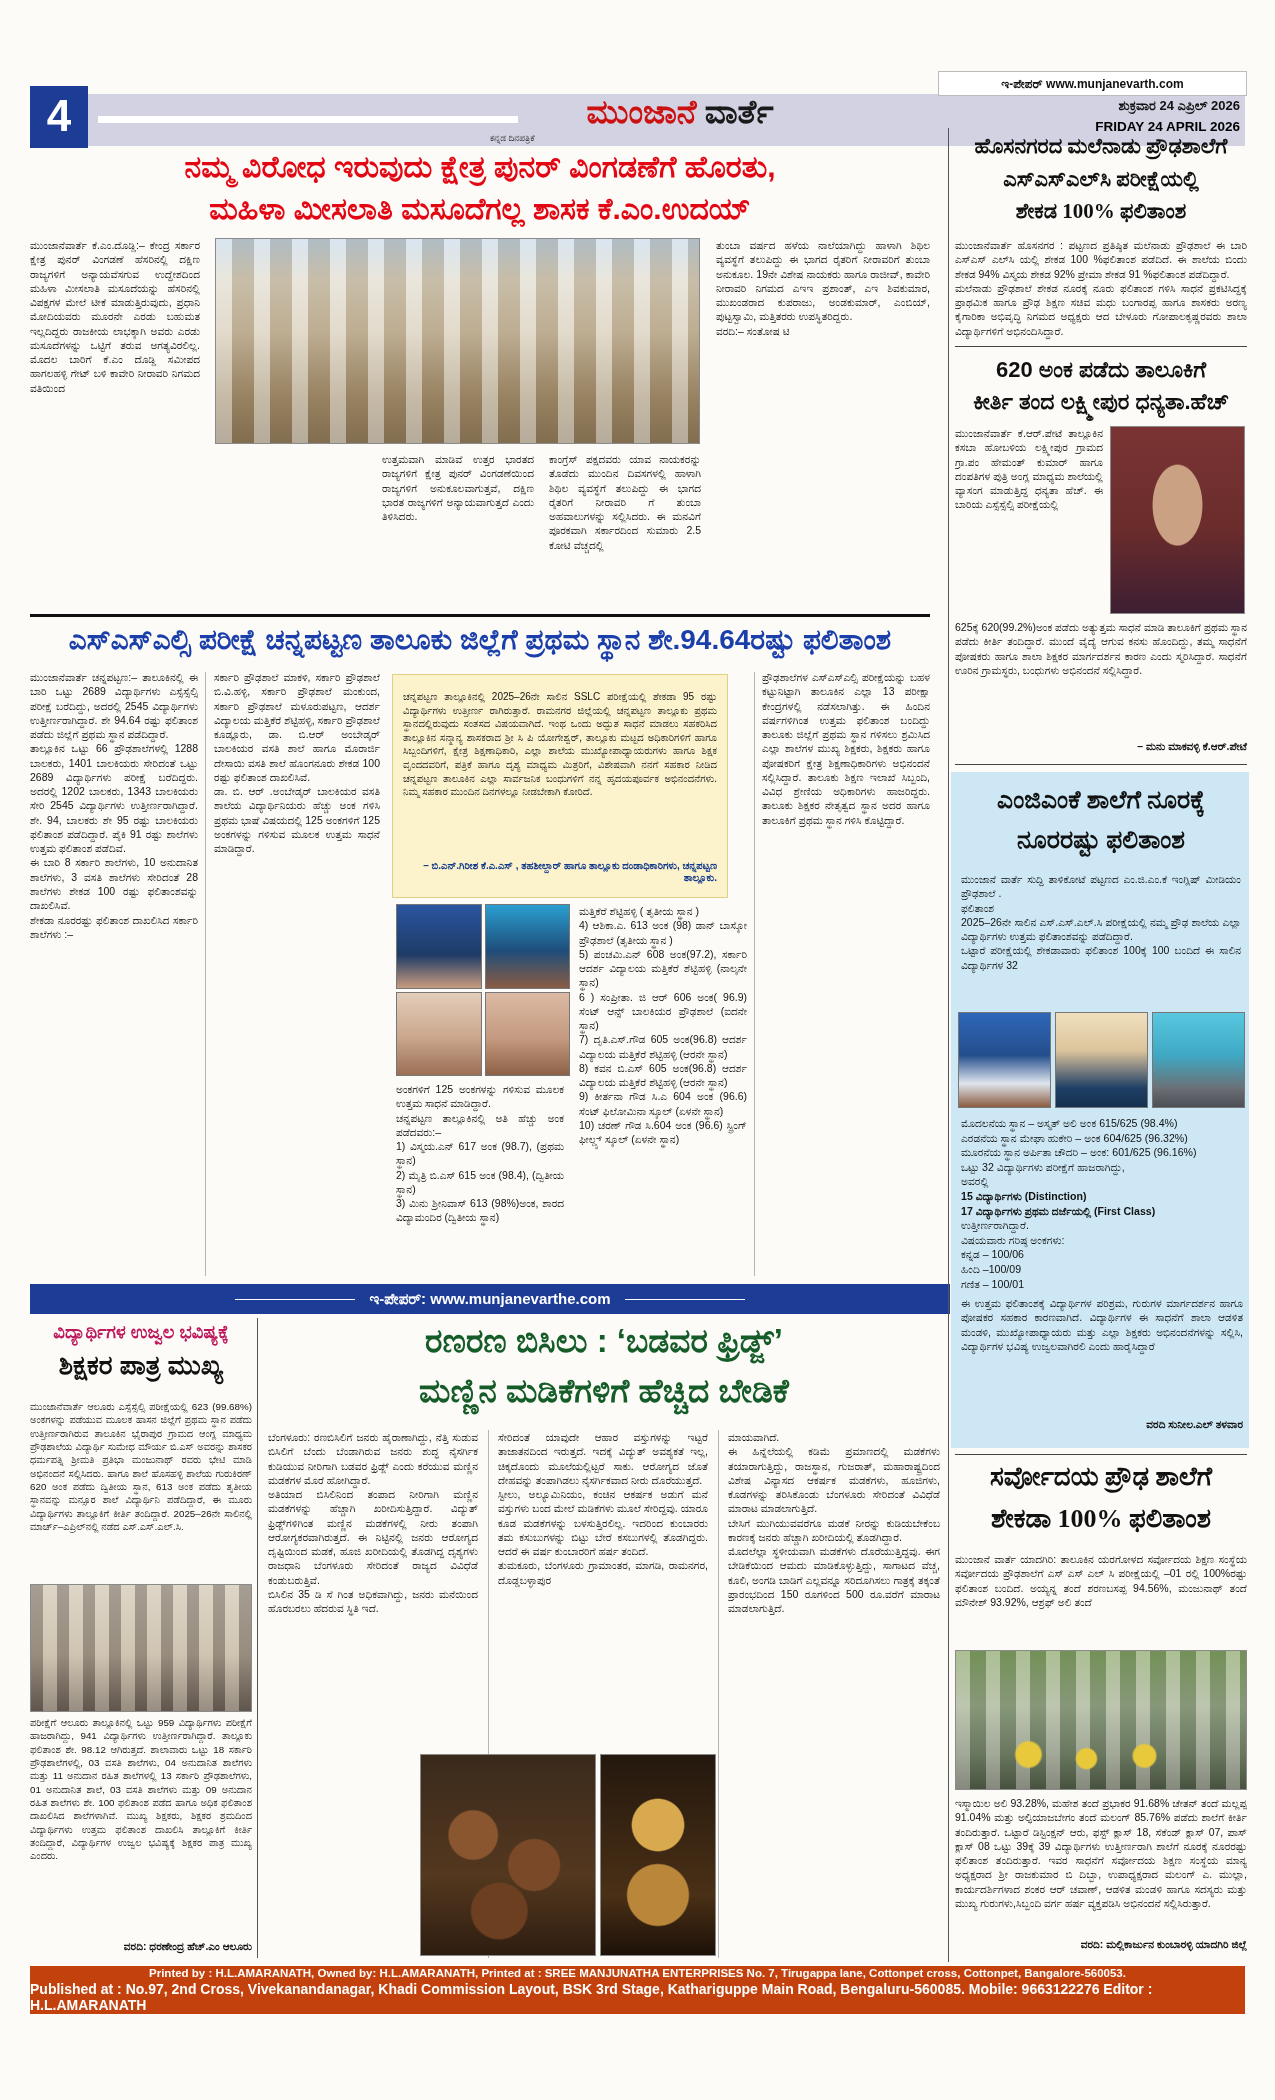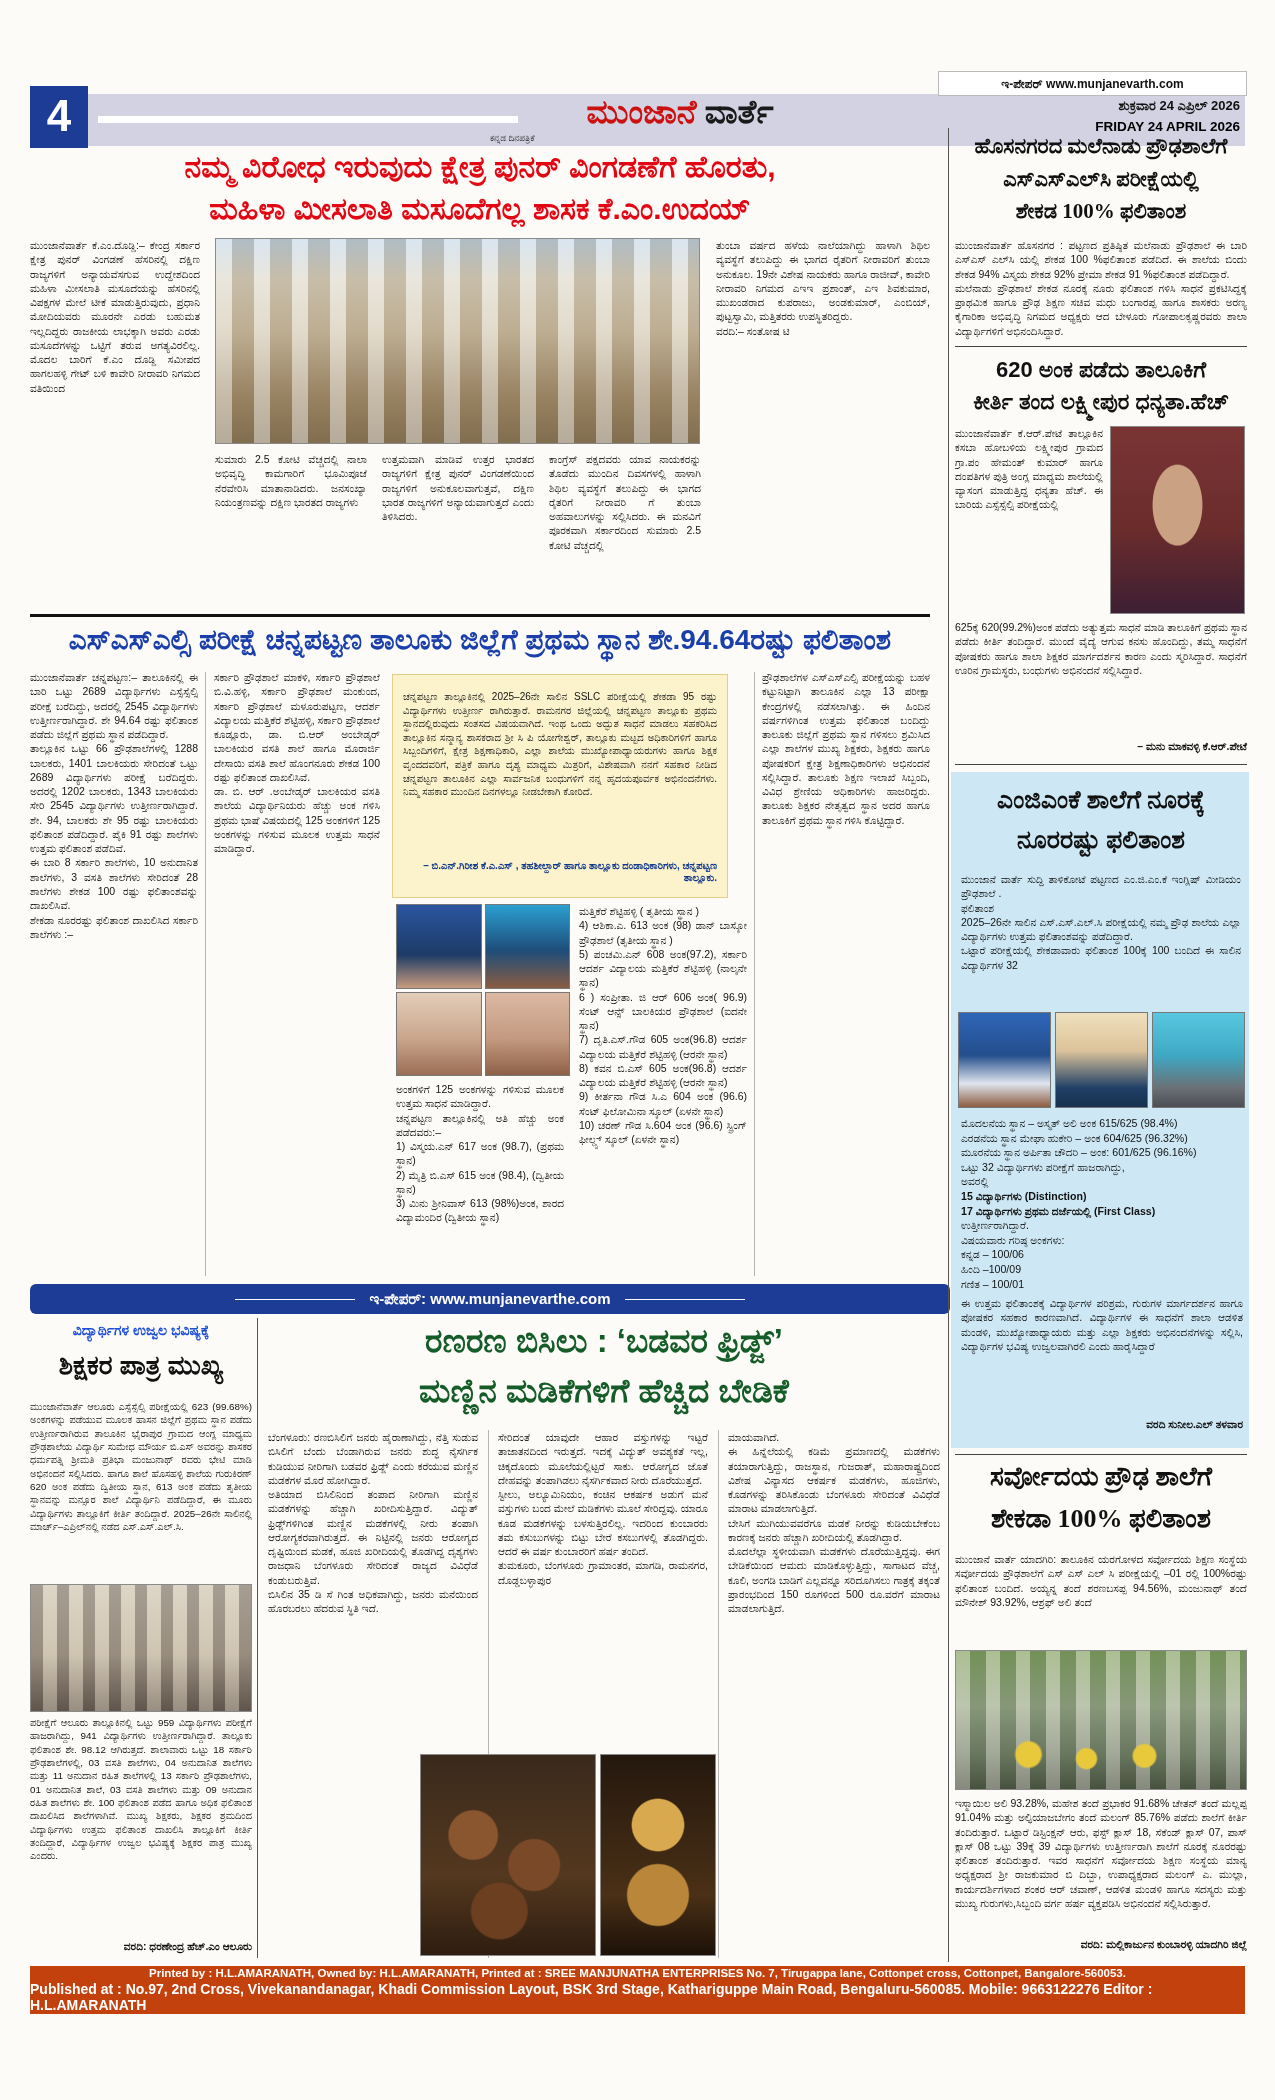--- a/index.html
+++ b/index.html
@@ -39,21 +39,20 @@
   <div class="abs" style="left:990px;top:119px;width:250px;text-align:right;font-size:13.5px;font-weight:bold;color:#000;">FRIDAY 24 APRIL 2026</div>
 
   <div class="abs hl" style="left:30px;top:150px;width:900px;font-size:30px;color:#e30613;">ನಮ್ಮ ವಿರೋಧ ಇರುವುದು ಕ್ಷೇತ್ರ ಪುನರ್ ವಿಂಗಡಣೆಗೆ ಹೊರತು,</div>
   <div class="abs hl" style="left:30px;top:192px;width:900px;font-size:30px;color:#e30613;">ಮಹಿಳಾ ಮೀಸಲಾತಿ ಮಸೂದೆಗಲ್ಲ ಶಾಸಕ ಕೆ.ಎಂ.ಉದಯ್</div>
 
   <div class="abs txt" style="left:30px;top:238px;width:170px;height:372px;">ಮುಂಜಾನೆವಾರ್ತೆ ಕೆ.ಎಂ.ದೊಡ್ಡಿ:– ಕೇಂದ್ರ ಸರ್ಕಾರ ಕ್ಷೇತ್ರ ಪುನರ್ ವಿಂಗಡಣೆ ಹೆಸರಿನಲ್ಲಿ ದಕ್ಷಿಣ ರಾಜ್ಯಗಳಿಗೆ ಅನ್ಯಾಯವೆಸಗುವ ಉದ್ದೇಶದಿಂದ ಮಹಿಳಾ ಮೀಸಲಾತಿ ಮಸೂದೆಯನ್ನು ಹೆಸರಿನಲ್ಲಿ ವಿಪಕ್ಷಗಳ ಮೇಲೆ ಟೀಕೆ ಮಾಡುತ್ತಿರುವುದು, ಪ್ರಧಾನಿ ಮೋದಿಯವರು ಮೂರನೇ ಎರಡು ಬಹುಮತ ಇಲ್ಲದಿದ್ದರು ರಾಜಕೀಯ ಲಾಭಕ್ಕಾಗಿ ಅವರು ಎರಡು ಮಸೂದೆಗಳನ್ನು ಒಟ್ಟಿಗೆ ತರುವ ಅಗತ್ಯವಿರಲಿಲ್ಲ. ಮೊದಲ ಬಾರಿಗೆ ಕೆ.ಎಂ ದೊಡ್ಡಿ ಸಮೀಪದ ಹಾಗಲಹಳ್ಳಿ ಗೇಟ್ ಬಳಿ ಕಾವೇರಿ ನೀರಾವರಿ ನಿಗಮದ ವತಿಯಿಂದ</div>
   <div class="abs photo" style="left:215px;top:238px;width:485px;height:206px;
               background:
                 repeating-linear-gradient(90deg, rgba(255,255,255,0.45) 0 16px, rgba(150,130,100,0.25) 16px 38px),
                 linear-gradient(180deg,#b9d0e4 0%,#d8d1bf 20%,#cbbda2 45%,#97815f 78%,#7a6748 100%);"></div>
-  <div class="abs txt" style="left:215px;top:452px;width:152px;height:156px;">ಸುಮಾರು 2.5 ಕೋಟಿ ವೆಚ್ಚದಲ್ಲಿ ನಾಲಾ ಅಭಿವೃದ್ಧಿ ಕಾಮಗಾರಿಗೆ ಭೂಮಿಪೂಜೆ ನೆರವೇರಿಸಿ ಮಾತಾನಾಡಿದರು. ಜನಸಂಖ್ಯಾ ನಿಯಂತ್ರಣವನ್ನು ದಕ್ಷಿಣ ಭಾರತದ ರಾಜ್ಯಗಳು</div>
   <div class="abs txt" style="left:382px;top:452px;width:152px;height:156px;">ಉತ್ತಮವಾಗಿ ಮಾಡಿವೆ ಉತ್ತರ ಭಾರತದ ರಾಜ್ಯಗಳಿಗೆ ಕ್ಷೇತ್ರ ಪುನರ್ ವಿಂಗಡಣೆಯಿಂದ ರಾಜ್ಯಗಳಿಗೆ ಅನುಕೂಲವಾಗುತ್ತವೆ, ದಕ್ಷಿಣ ಭಾರತ ರಾಜ್ಯಗಳಿಗೆ ಅನ್ಯಾಯವಾಗುತ್ತದೆ ಎಂದು ತಿಳಿಸಿದರು.</div>
   <div class="abs txt" style="left:549px;top:452px;width:152px;height:156px;">ಕಾಂಗ್ರೆಸ್ ಪಕ್ಷದವರು ಯಾವ ನಾಯಕರನ್ನು ತೊಡೆದು ಮುಂದಿನ ದಿವಸಗಳಲ್ಲಿ ಹಾಳಾಗಿ ಶಿಥಿಲ ವ್ಯವಸ್ಥೆಗೆ ತಲುಪಿದ್ದು ಈ ಭಾಗದ ರೈತರಿಗೆ ನೀರಾವರಿ ಗೆ ತುಂಬಾ ಅಹವಾಲುಗಳನ್ನು ಸಲ್ಲಿಸಿದರು. ಈ ಮನವಿಗೆ ಪೂರಕವಾಗಿ ಸರ್ಕಾರದಿಂದ ಸುಮಾರು 2.5 ಕೋಟಿ ವೆಚ್ಚದಲ್ಲಿ</div>
   <div class="abs txt" style="left:716px;top:238px;width:214px;height:370px;">ತುಂಬಾ ವರ್ಷದ ಹಳೆಯ ನಾಲೆಯಾಗಿದ್ದು ಹಾಳಾಗಿ ಶಿಥಿಲ ವ್ಯವಸ್ಥೆಗೆ ತಲುಪಿದ್ದು ಈ ಭಾಗದ ರೈತರಿಗೆ ನೀರಾವರಿಗೆ ತುಂಬಾ ಅನುಕೂಲ. 19ನೇ ವಿಶೇಷ ನಾಯಕರು ಹಾಗೂ ರಾಜೀವ್, ಕಾವೇರಿ ನೀರಾವರಿ ನಿಗಮದ ಎಇಇ ಪ್ರಶಾಂತ್, ಎಇ ಶಿವಕುಮಾರ, ಮುಖಂಡರಾದ ಕುಪರಾಜು, ಅಂಡಕುಮಾರ್, ಎಂಬಿಯ್, ಪುಟ್ಟಸ್ವಾಮಿ, ಮತ್ತಿತರರು ಉಪಸ್ಥಿತರಿದ್ದರು.
 ವರದಿ:– ಸಂತೋಷ ಟಿ</div>
 
   <div class="abs" style="left:30px;top:614px;width:900px;height:3px;background:#111;"></div>
 
   <div class="abs hl" style="left:30px;top:624px;width:900px;font-size:28px;color:#1b3faa;">ಎಸ್ಎಸ್ಎಲ್ಸಿ ಪರೀಕ್ಷೆ ಚನ್ನಪಟ್ಟಣ ತಾಲೂಕು ಜಿಲ್ಲೆಗೆ ಪ್ರಥಮ ಸ್ಥಾನ ಶೇ.94.64ರಷ್ಟು ಫಲಿತಾಂಶ</div>
 
   <div class="abs vrule" style="left:205px;top:672px;height:604px;"></div>
@@ -87,27 +86,27 @@
 4) ಆಶಿಕಾ.ಎ. 613 ಅಂಕ (98) ಡಾನ್ ಬಾಸ್ಕೋ ಪ್ರೌಢಶಾಲೆ (ತೃತೀಯ ಸ್ಥಾನ )
 5) ಪಂಚಮಿ.ಎನ್ 608 ಅಂಕ(97.2), ಸರ್ಕಾರಿ ಆದರ್ಶ ವಿದ್ಯಾಲಯ ಮತ್ತಿಕೆರೆ ಶೆಟ್ಟಿಹಳ್ಳಿ (ನಾಲ್ಕನೇ ಸ್ಥಾನ)
 6 ) ಸಂಪ್ರೀತಾ. ಜಿ ಆರ್ 606 ಅಂಕ( 96.9) ಸೆಂಟ್ ಆನ್ಸ್ ಬಾಲಕಿಯರ ಪ್ರೌಢಶಾಲೆ (ಐದನೇ ಸ್ಥಾನ)
 7) ದೃತಿ.ಎಸ್.ಗೌಡ 605 ಅಂಕ(96.8) ಆದರ್ಶ ವಿದ್ಯಾಲಯ ಮತ್ತಿಕೆರೆ ಶೆಟ್ಟಿಹಳ್ಳಿ (ಆರನೇ ಸ್ಥಾನ)
 8) ಕವನ ಬಿ.ಎಸ್ 605 ಅಂಕ(96.8) ಆದರ್ಶ ವಿದ್ಯಾಲಯ ಮತ್ತಿಕೆರೆ ಶೆಟ್ಟಿಹಳ್ಳಿ (ಆರನೇ ಸ್ಥಾನ)
 9) ಕೀರ್ತನಾ ಗೌಡ ಸಿ.ಎ 604 ಅಂಕ (96.6) ಸೆಂಟ್ ಫಿಲೋಮಿನಾ ಸ್ಕೂಲ್ (ಏಳನೇ ಸ್ಥಾನ)
 10) ಚರಣ್ ಗೌಡ ಸಿ.604 ಅಂಕ (96.6) ಸ್ಪ್ರಿಂಗ್ ಫೀಲ್ಡ್ಸ್ ಸ್ಕೂಲ್ (ಏಳನೇ ಸ್ಥಾನ)</div>
   <div class="abs txt" style="left:762px;top:670px;width:168px;height:608px;">ಪ್ರೌಢಶಾಲೆಗಳ ಎಸ್ಎಸ್ಎಲ್ಸಿ ಪರೀಕ್ಷೆಯನ್ನು ಬಹಳ ಕಟ್ಟುನಿಟ್ಟಾಗಿ ತಾಲೂಕಿನ ಎಲ್ಲಾ 13 ಪರೀಕ್ಷಾ ಕೇಂದ್ರಗಳಲ್ಲಿ ನಡೆಸಲಾಗಿತ್ತು. ಈ ಹಿಂದಿನ ವರ್ಷಗಳಿಗಿಂತ ಉತ್ತಮ ಫಲಿತಾಂಶ ಬಂದಿದ್ದು ತಾಲೂಕು ಜಿಲ್ಲೆಗೆ ಪ್ರಥಮ ಸ್ಥಾನ ಗಳಿಸಲು ಶ್ರಮಿಸಿದ ಎಲ್ಲಾ ಶಾಲೆಗಳ ಮುಖ್ಯ ಶಿಕ್ಷಕರು, ಶಿಕ್ಷಕರು ಹಾಗೂ ಪೋಷಕರಿಗೆ ಕ್ಷೇತ್ರ ಶಿಕ್ಷಣಾಧಿಕಾರಿಗಳು ಅಭಿನಂದನೆ ಸಲ್ಲಿಸಿದ್ದಾರೆ. ತಾಲೂಕು ಶಿಕ್ಷಣ ಇಲಾಖೆ ಸಿಬ್ಬಂದಿ, ವಿವಿಧ ಶ್ರೇಣಿಯ ಅಧಿಕಾರಿಗಳು ಹಾಜರಿದ್ದರು. ತಾಲೂಕು ಶಿಕ್ಷಕರ ನೇತೃತ್ವದ ಸ್ಥಾನ ಅದರ ಹಾಗೂ ತಾಲೂಕಿಗೆ ಪ್ರಥಮ ಸ್ಥಾನ ಗಳಿಸಿ ಕೊಟ್ಟಿದ್ದಾರೆ.</div>
 
   <div class="abs" style="left:30px;top:1284px;width:920px;height:30px;background:#1d3c95;display:flex;
-              align-items:center;justify-content:center;gap:14px;border-radius:6px;">
+              align-items:center;justify-content:center;gap:14px;">
     <span style="display:inline-block;width:120px;height:1px;background:#fff;"></span>
     <span style="color:#fff;font-weight:bold;font-size:15px;">ಇ-ಪೇಪರ್: www.munjanevarthe.com</span>
     <span style="display:inline-block;width:120px;height:1px;background:#fff;"></span>
   </div>
 
-  <div class="abs hl" style="left:30px;top:1322px;width:222px;font-size:14px;color:#1d4ed8;">ವಿದ್ಯಾರ್ಥಿಗಳ ಉಜ್ವಲ ಭವಿಷ್ಯಕ್ಕೆ</div>
+  <div class="abs hl" style="left:30px;top:1322px;width:222px;font-size:18px;color:#be185d;">ವಿದ್ಯಾರ್ಥಿಗಳ ಉಜ್ವಲ ಭವಿಷ್ಯಕ್ಕೆ</div>
   <div class="abs hl" style="left:30px;top:1350px;width:222px;font-size:26px;color:#111;">ಶಿಕ್ಷಕರ ಪಾತ್ರ ಮುಖ್ಯ</div>
   <div class="abs txt" style="left:30px;top:1400px;width:222px;height:182px;font-size:9.8px;">ಮುಂಜಾನೆವಾರ್ತೆ ಆಲೂರು ಎಸ್ಸೆಸ್ಸೆಲ್ಸಿ ಪರೀಕ್ಷೆಯಲ್ಲಿ 623 (99.68%) ಅಂಕಗಳನ್ನು ಪಡೆಯುವ ಮೂಲಕ ಹಾಸನ ಜಿಲ್ಲೆಗೆ ಪ್ರಥಮ ಸ್ಥಾನ ಪಡೆದು ಉತ್ತೀರ್ಣರಾಗಿರುವ ತಾಲೂಕಿನ ಭೈರಾಪುರ ಗ್ರಾಮದ ಆಂಗ್ಲ ಮಾಧ್ಯಮ ಪ್ರೌಢಶಾಲೆಯ ವಿದ್ಯಾರ್ಥಿ ಸುಮೇಧ ಮೌರ್ಯ ಬಿ.ಎಸ್ ಅವರನ್ನು ಶಾಸಕರ ಧರ್ಮಪತ್ನಿ ಶ್ರೀಮತಿ ಪ್ರತಿಭಾ ಮಂಜುನಾಥ್ ರವರು ಭೇಟಿ ಮಾಡಿ ಅಭಿನಂದನೆ ಸಲ್ಲಿಸಿದರು. ಹಾಗೂ ಶಾಲೆ ಹೊಸಹಳ್ಳಿ ಶಾಲೆಯ ಗುರುಕಿರಣ್ 620 ಅಂಕ ಪಡೆದು ದ್ವಿತೀಯ ಸ್ಥಾನ, 613 ಅಂಕ ಪಡೆದು ತೃತೀಯ ಸ್ಥಾನವನ್ನು ಮನ್ಸೂರ ಶಾಲೆ ವಿದ್ಯಾರ್ಥಿನಿ ಪಡೆದಿದ್ದಾರೆ, ಈ ಮೂರು ವಿದ್ಯಾರ್ಥಿಗಳು ತಾಲ್ಲೂಕಿಗೆ ಕೀರ್ತಿ ತಂದಿದ್ದಾರೆ. 2025–26ನೇ ಸಾಲಿನಲ್ಲಿ ಮಾರ್ಚ್–ಎಪ್ರಿಲ್‌ನಲ್ಲಿ ನಡೆದ ಎಸ್.ಎಸ್.ಎಲ್.ಸಿ.</div>
   <div class="abs photo" style="left:30px;top:1584px;width:222px;height:128px;
               background:
                 repeating-linear-gradient(90deg, rgba(70,60,50,0.35) 0 12px, rgba(230,220,200,0.35) 12px 26px),
                 linear-gradient(180deg,#d9d2c6 0%,#c3b8a6 55%,#6d635a 100%);"></div>
   <div class="abs txt" style="left:30px;top:1716px;width:222px;height:220px;font-size:9.8px;">ಪರೀಕ್ಷೆಗೆ ಆಲೂರು ತಾಲ್ಲೂಕಿನಲ್ಲಿ ಒಟ್ಟು 959 ವಿದ್ಯಾರ್ಥಿಗಳು ಪರೀಕ್ಷೆಗೆ ಹಾಜರಾಗಿದ್ದು, 941 ವಿದ್ಯಾರ್ಥಿಗಳು ಉತ್ತೀರ್ಣರಾಗಿದ್ದಾರೆ. ತಾಲ್ಲೂಕು ಫಲಿತಾಂಶ ಶೇ. 98.12 ಆಗಿರುತ್ತದೆ. ಶಾಲಾವಾರು ಒಟ್ಟು 18 ಸರ್ಕಾರಿ ಪ್ರೌಢಶಾಲೆಗಳಲ್ಲಿ, 03 ವಸತಿ ಶಾಲೆಗಳು, 04 ಅನುದಾನಿತ ಶಾಲೆಗಳು ಮತ್ತು 11 ಅನುದಾನ ರಹಿತ ಶಾಲೆಗಳಲ್ಲಿ 13 ಸರ್ಕಾರಿ ಪ್ರೌಢಶಾಲೆಗಳು, 01 ಅನುದಾನಿತ ಶಾಲೆ, 03 ವಸತಿ ಶಾಲೆಗಳು ಮತ್ತು 09 ಅನುದಾನ ರಹಿತ ಶಾಲೆಗಳು ಶೇ. 100 ಫಲಿತಾಂಶ ಪಡೆದ ಹಾಗೂ ಅಧಿಕ ಫಲಿತಾಂಶ ದಾಖಲಿಸಿದ ಶಾಲೆಗಳಾಗಿವೆ. ಮುಖ್ಯ ಶಿಕ್ಷಕರು, ಶಿಕ್ಷಕರ ಶ್ರಮದಿಂದ ವಿದ್ಯಾರ್ಥಿಗಳು ಉತ್ತಮ ಫಲಿತಾಂಶ ದಾಖಲಿಸಿ ತಾಲ್ಲೂಕಿಗೆ ಕೀರ್ತಿ ತಂದಿದ್ದಾರೆ, ವಿದ್ಯಾರ್ಥಿಗಳ ಉಜ್ವಲ ಭವಿಷ್ಯಕ್ಕೆ ಶಿಕ್ಷಕರ ಪಾತ್ರ ಮುಖ್ಯ ಎಂದರು.</div>
   <div class="abs credit" style="left:30px;top:1940px;width:222px;">ವರದಿ: ಧರಣೇಂದ್ರ ಹೆಚ್.ಎಂ ಆಲೂರು</div>
 
   <div class="abs vrule" style="left:257px;top:1318px;height:640px;background:#555;"></div>

